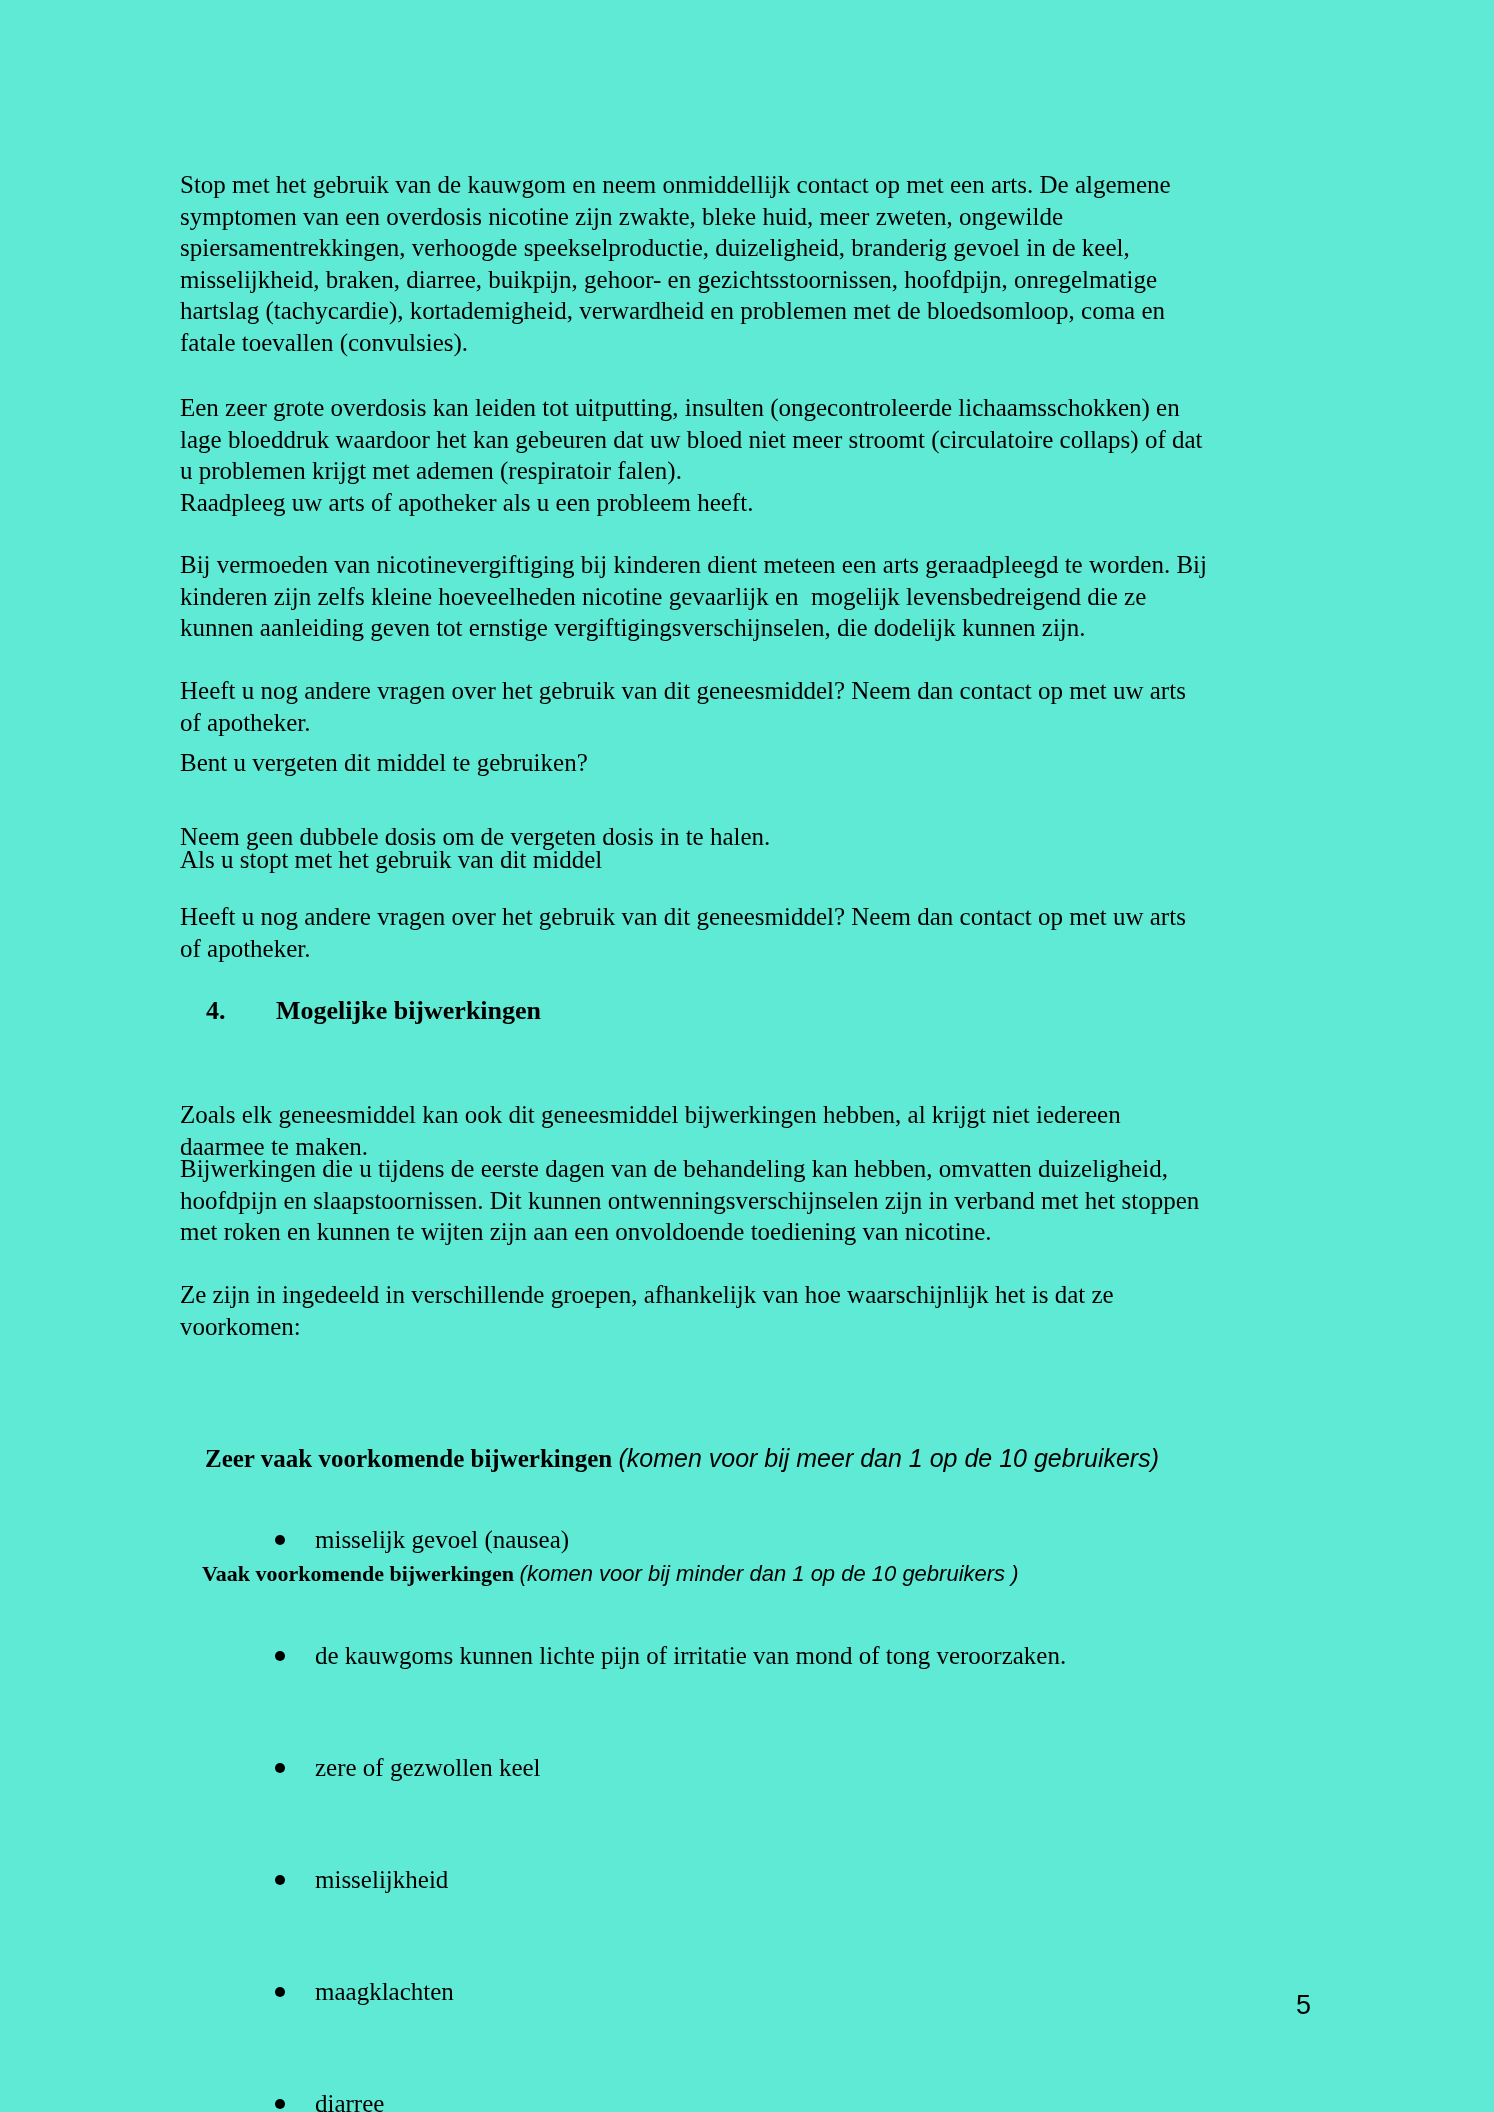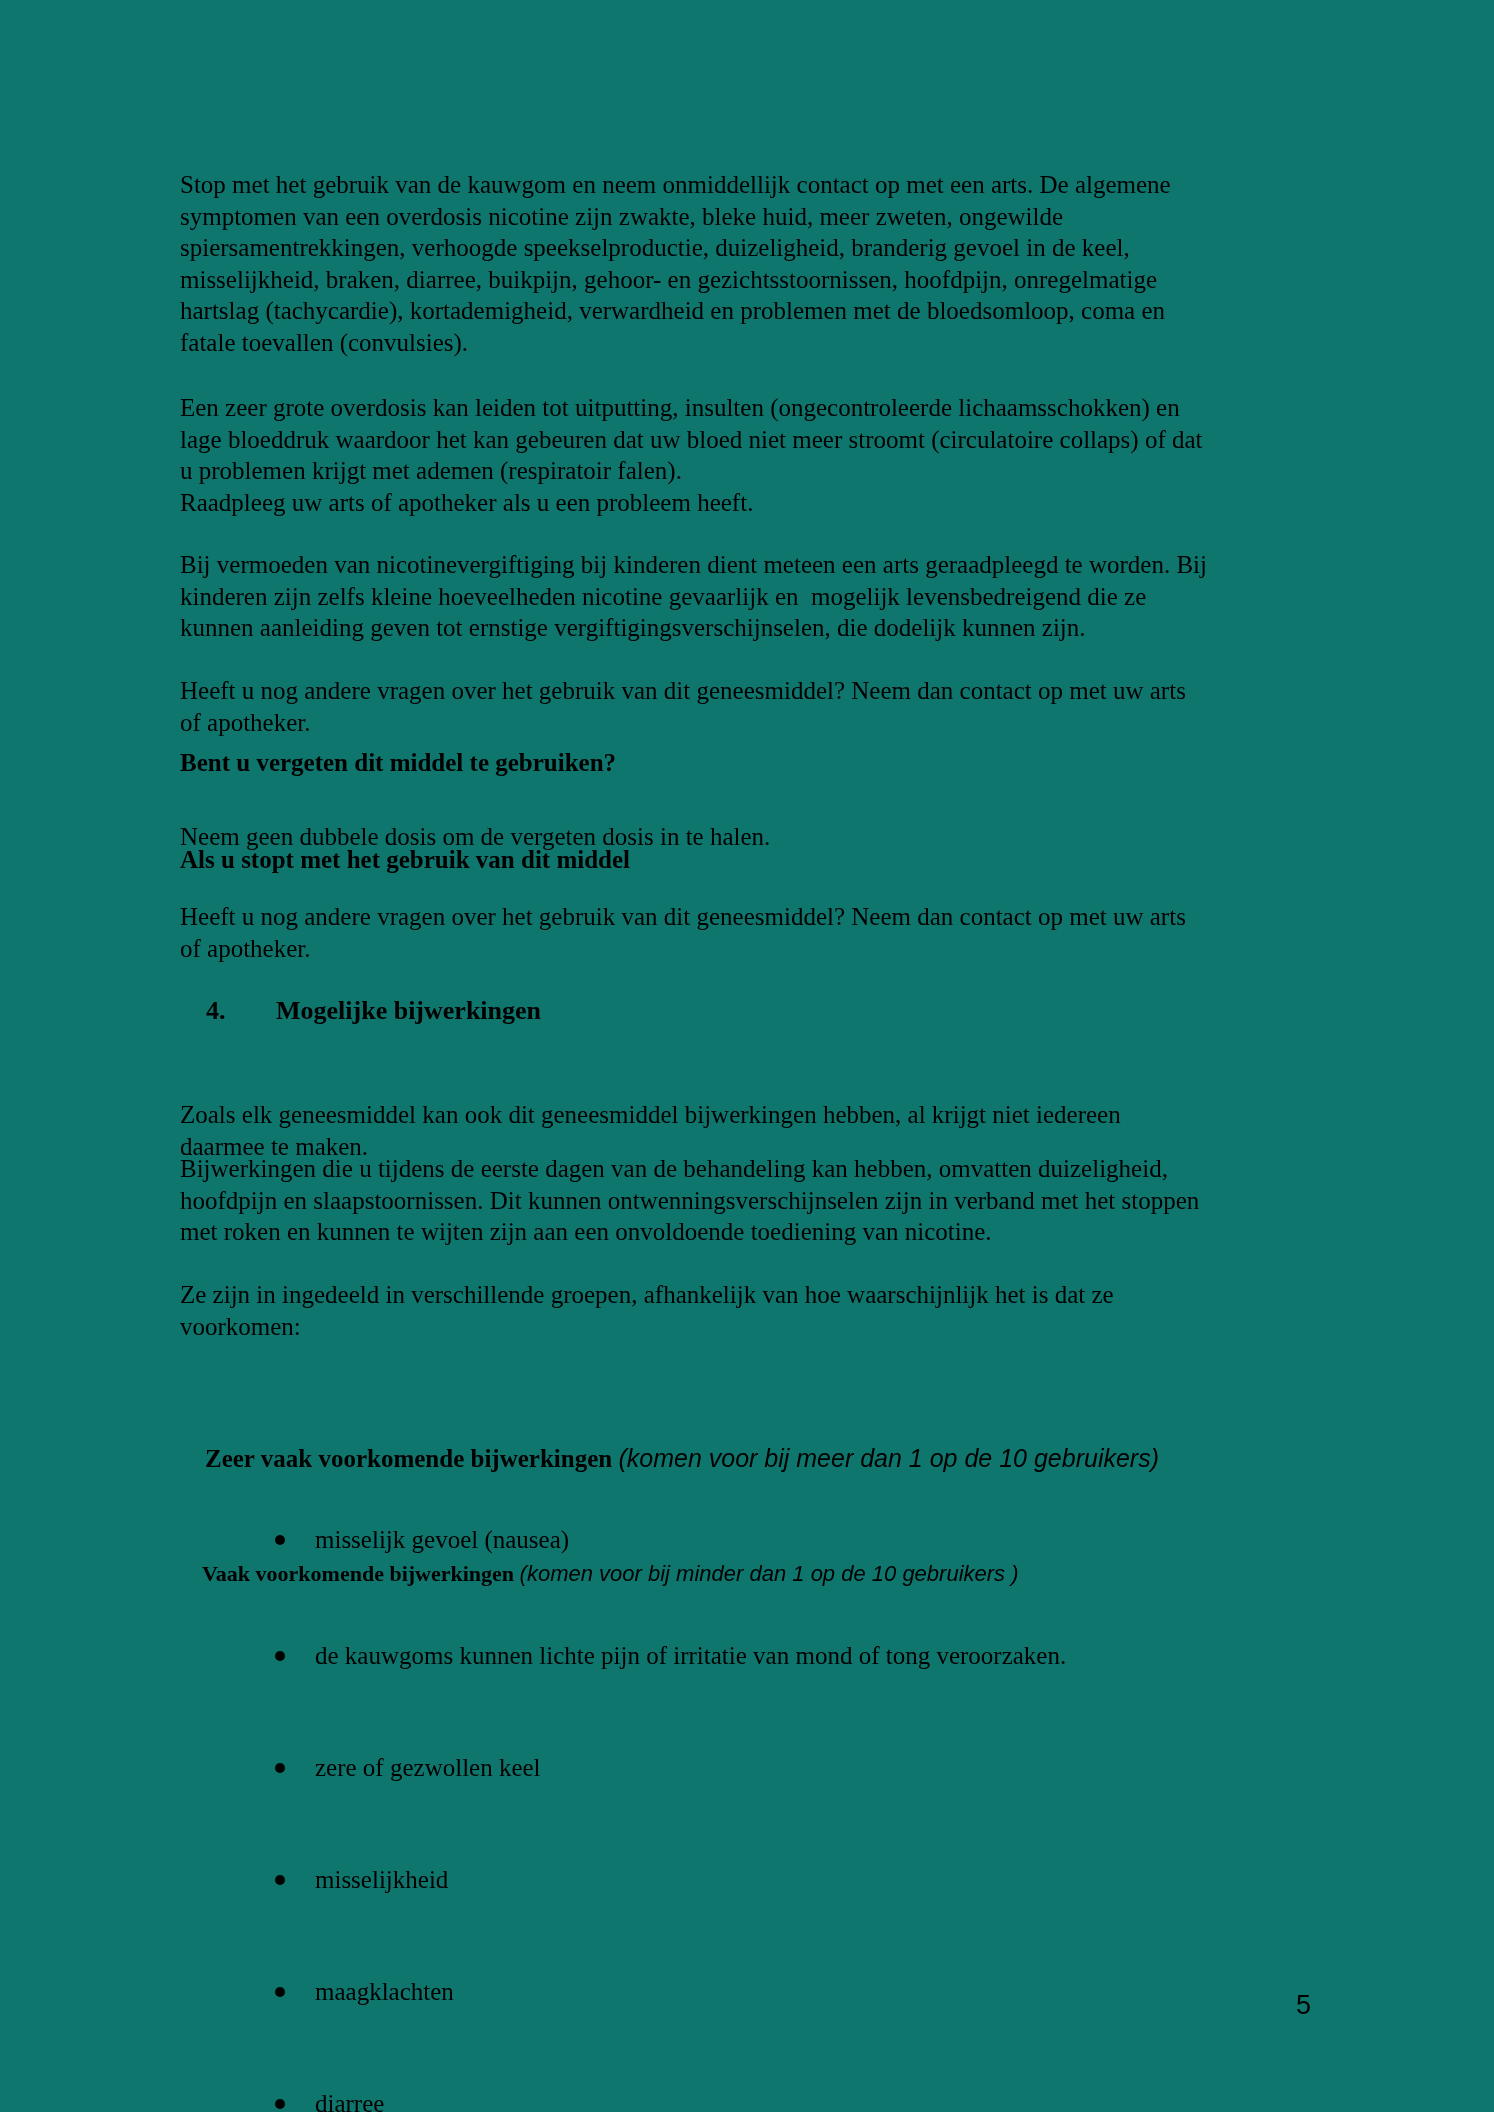--- a/index.html
+++ b/index.html
@@ -1,33 +1,33 @@
 <!DOCTYPE html>
 <html><head>
 <meta charset="utf-8">
 <style>
   html,body{margin:0;padding:0;background:#ffffff;}
   .page{
     position:relative;
     width:1494px;
     height:2112px;
-    background:#0f766e;
+    background:#5eead4;
     font-family:"Liberation Serif","DejaVu Serif",serif;
     font-size:25px;
     line-height:31.5px;
     color:#000000;
     overflow:hidden;
   }
   .block{
     position:absolute;
     left:180px;
     width:1260px;
     white-space:pre-wrap;
   }
-  .b{font-weight:bold;}
+  .b{font-weight:normal;}
   .mixed-heading{font-weight:bold;}
   .it-sans{
     font-family:"Liberation Sans","DejaVu Sans",sans-serif;
     font-style:italic;
     font-weight:normal;
   }
   .section-heading{font-weight:bold;font-size:26px;}
   .section-num{display:inline-block;width:70px;}
   ul.bullets{
     list-style:none;

